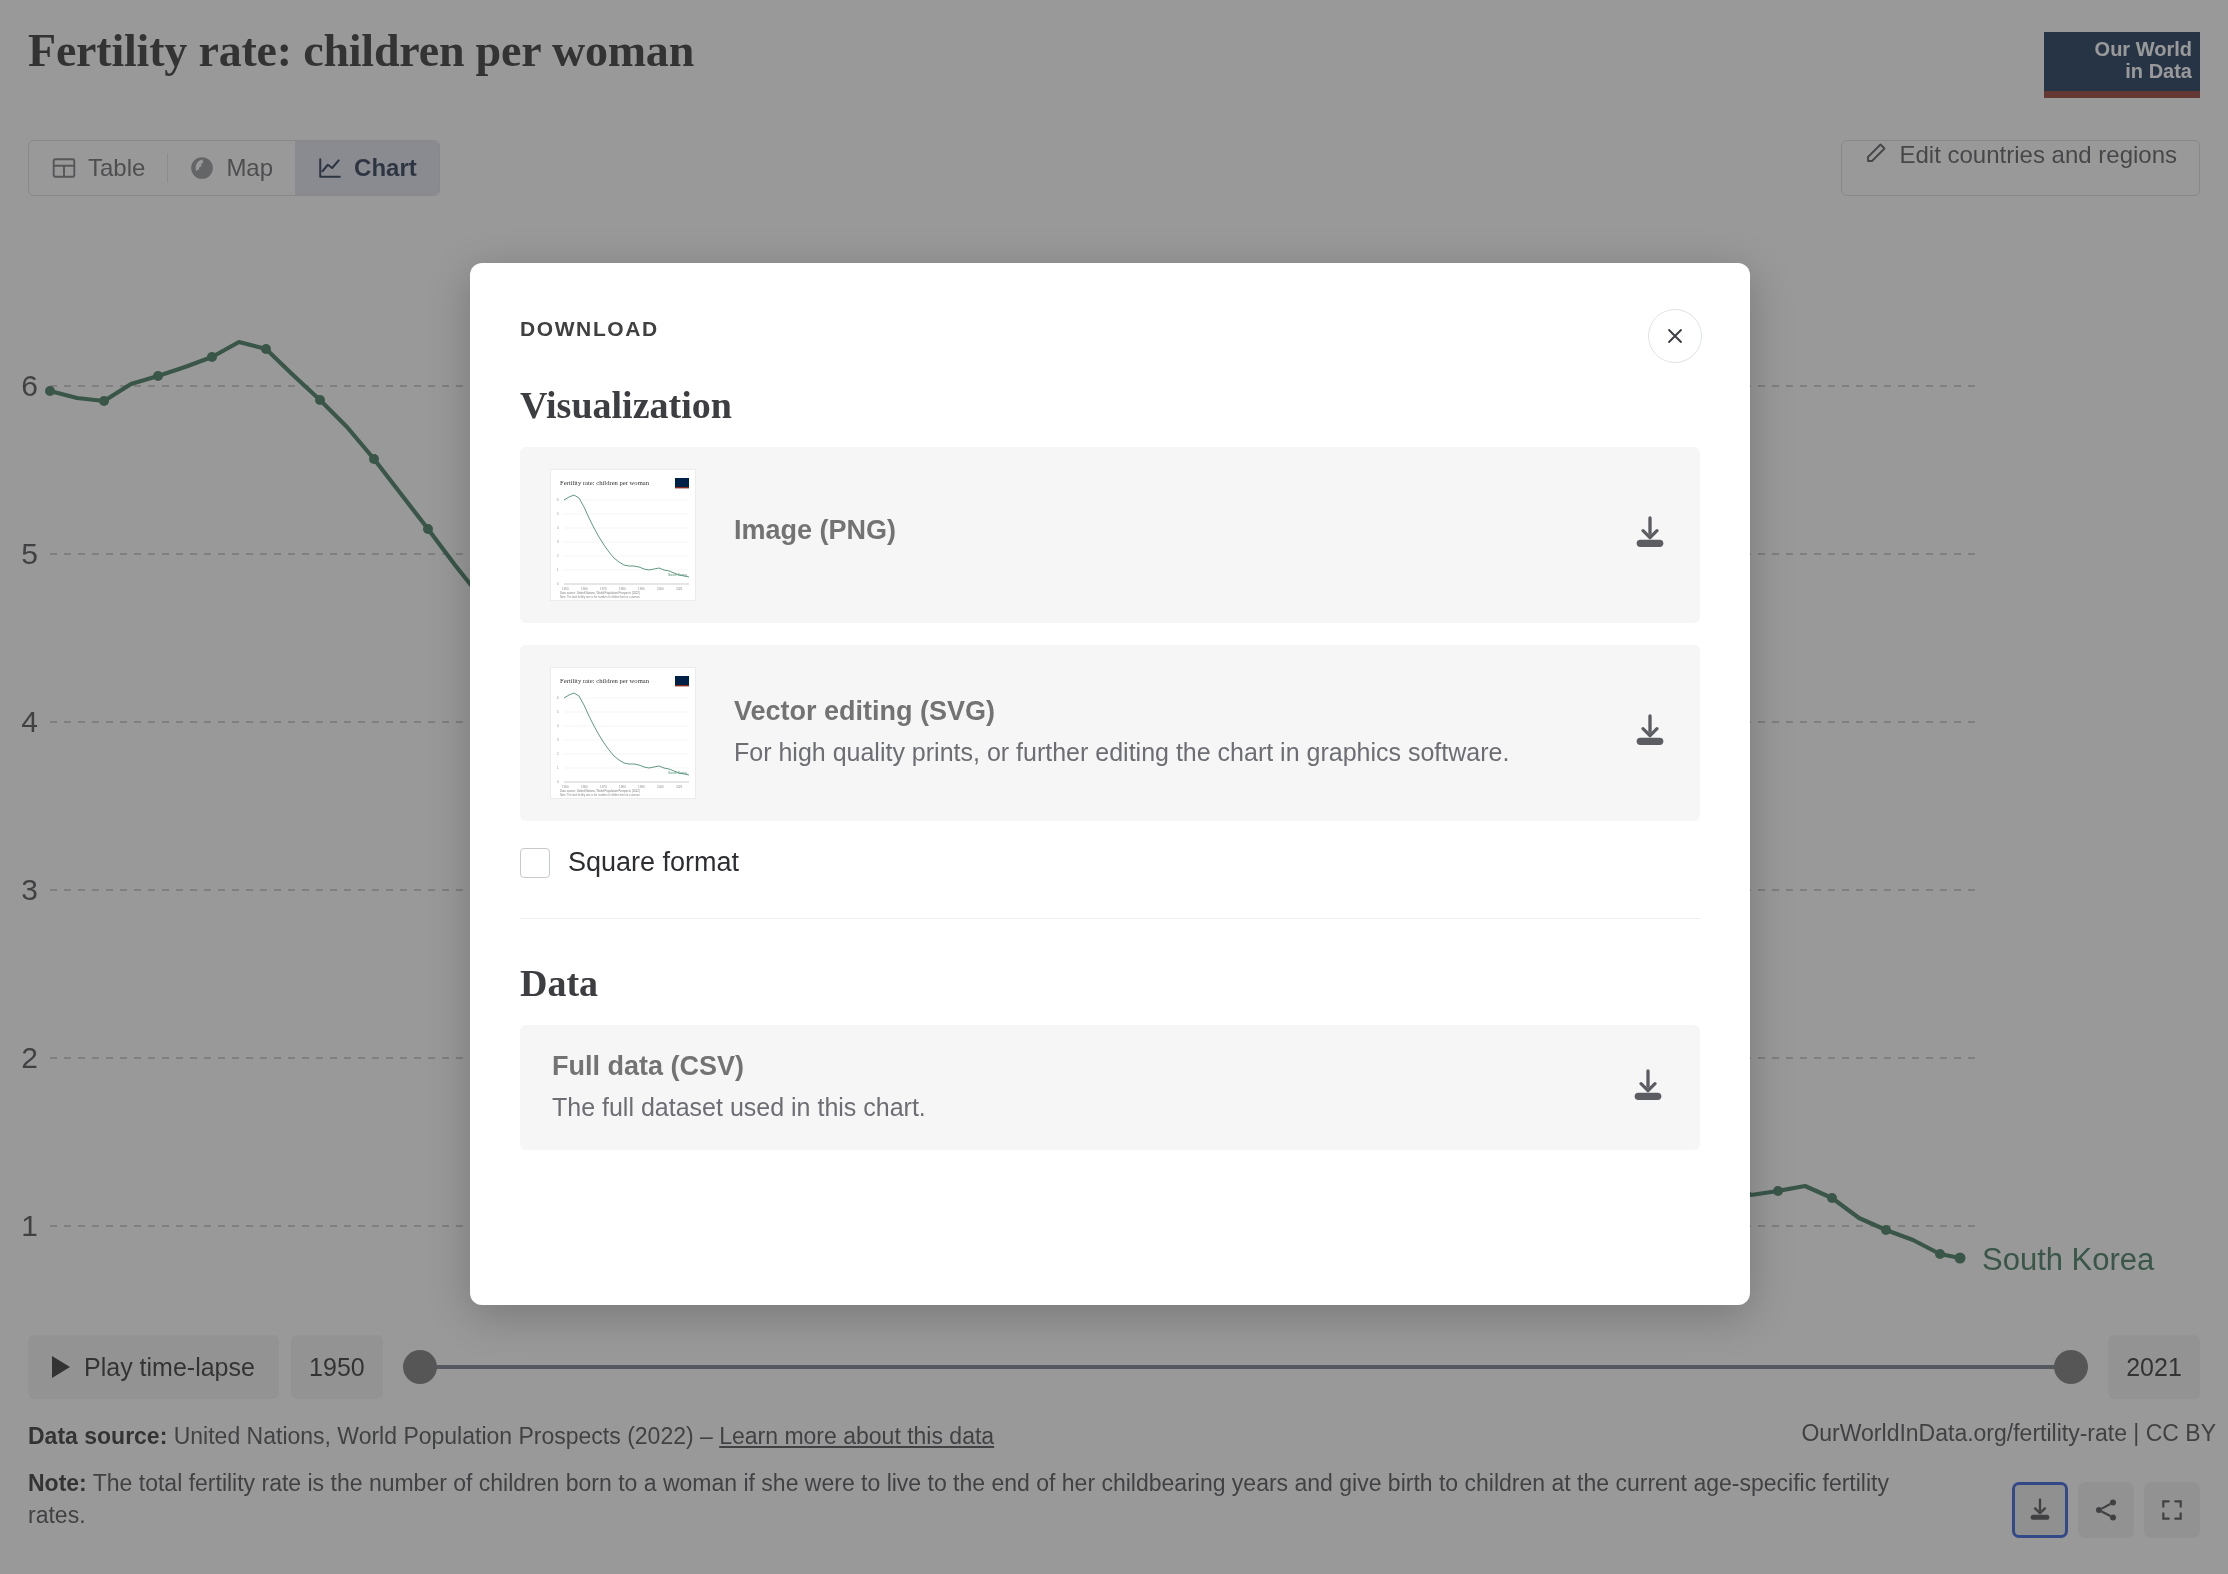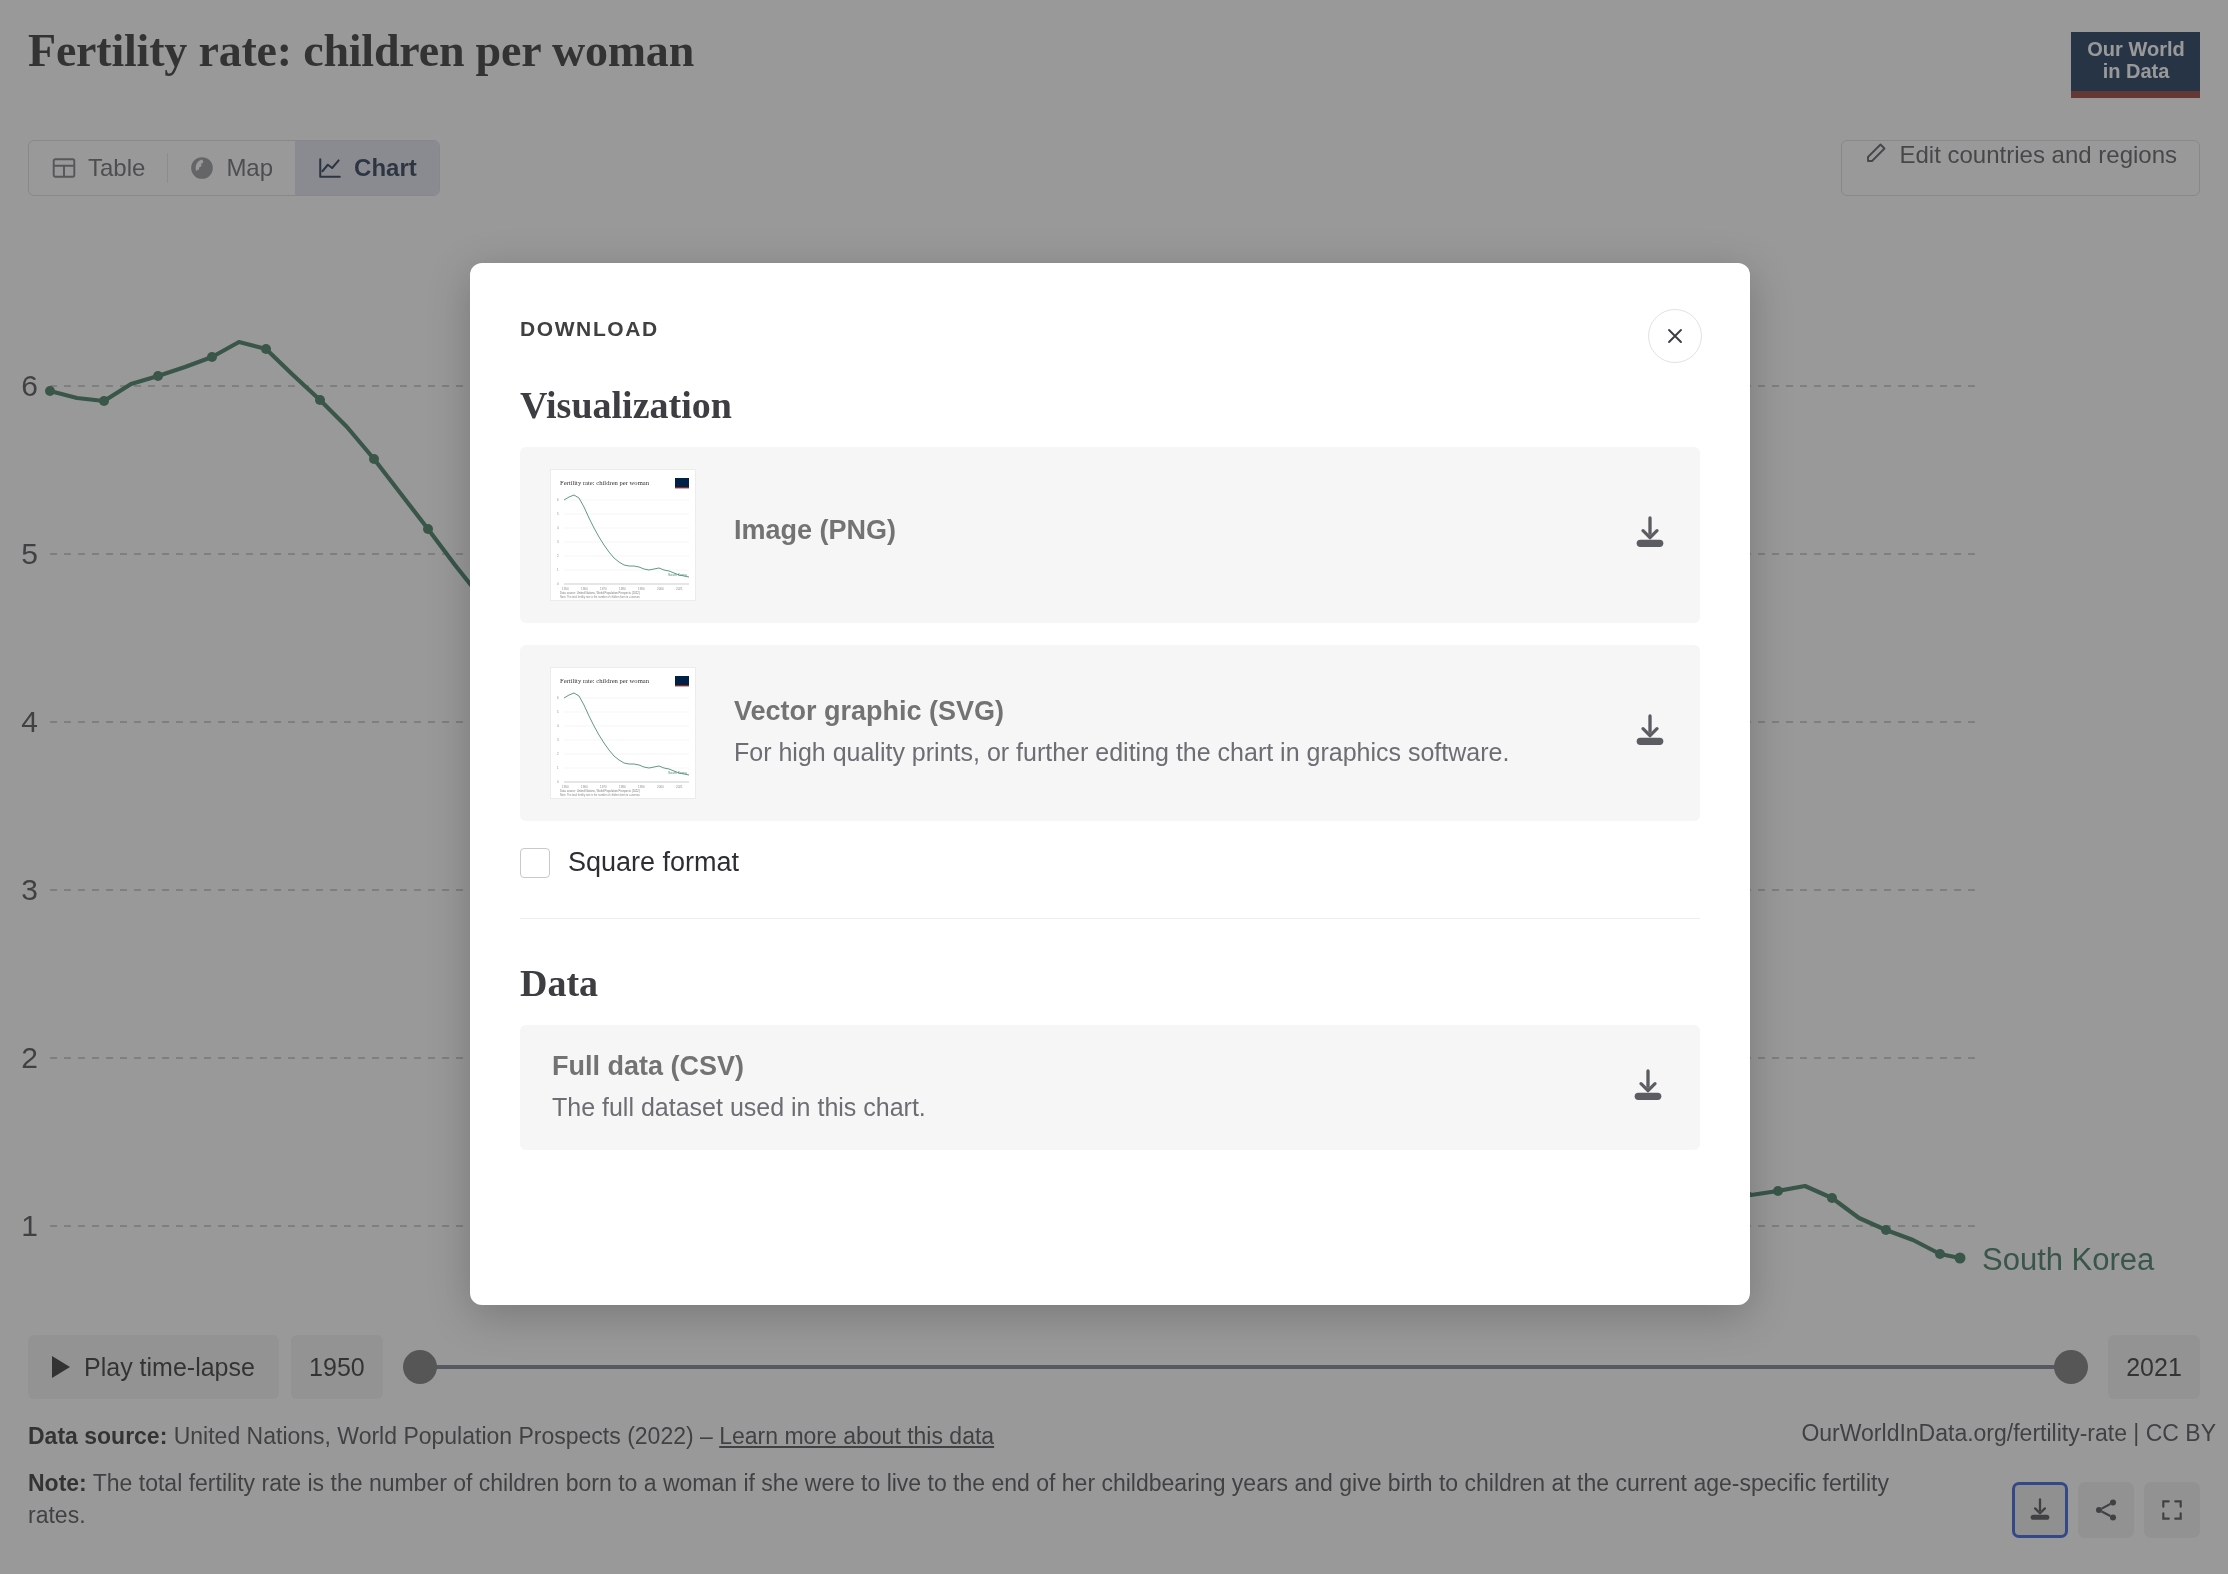--- a/index.html
+++ b/index.html
@@ -25,29 +25,29 @@
     font-size: 46px;
     font-weight: 700;
     color: #1d1d1d;
     letter-spacing: -0.2px;
     white-space: nowrap;
   }
 
   .owid-logo {
     position: absolute;
     right: 28px; top: 32px;
-    width: 129px; height: 66px;
+    width: 156px; height: 66px;
     background: #002147;
     border-bottom: 7px solid #8a2b20;
     color: #ffffff;
     font-size: 20px;
     line-height: 1.08;
     font-weight: 700;
     padding: 7px 8px 0 9px;
-    text-align: center;
+    text-align: right;
   }
   .owid-logo span { display: block; }
 
   
   .tabbar {
     position: absolute;
     left: 28px; top: 140px;
     height: 56px;
     display: flex; align-items: stretch;
     border: 1px solid #d9dade;
@@ -543,21 +543,21 @@
             <text x="6" y="73">3</text>
               <text x="6" y="87">2</text>
               <text x="6" y="101">1</text>
               <text x="6" y="115">0</text>
           </g>
           <text x="9" y="124" font-family="Liberation Sans, sans-serif" font-size="2.8" fill="#7a7a7c">Data source: United Nations, World Population Prospects (2022)</text>
           <text x="9" y="128" font-family="Liberation Sans, sans-serif" font-size="2.6" fill="#8a8a8c">Note: The total fertility rate is the number of children born to a woman.</text>
         </svg>
       </div>
       <div class="card-text">
-        <div class="card-title">Vector graphic (SVG)</div>
+        <div class="card-title">Vector editing (SVG)</div>
         <div class="card-desc">For high quality prints, or further editing the chart in graphics software.</div>
       </div>
       <div class="dl-icon">
         <svg viewBox="0 0 24 24" width="40" height="40">
           <path d="M12 3v9.2" stroke="#5c5d62" stroke-width="2" fill="none" stroke-linecap="round"></path>
           <path d="M7.8 10.6L12 14.8l4.2-4.2" stroke="#5c5d62" stroke-width="2" fill="none" stroke-linecap="round" stroke-linejoin="round"></path>
           <rect x="4" y="16" width="16" height="4.4" rx="2.2" fill="#5c5d62"></rect>
         </svg>
       </div>
     </div>

